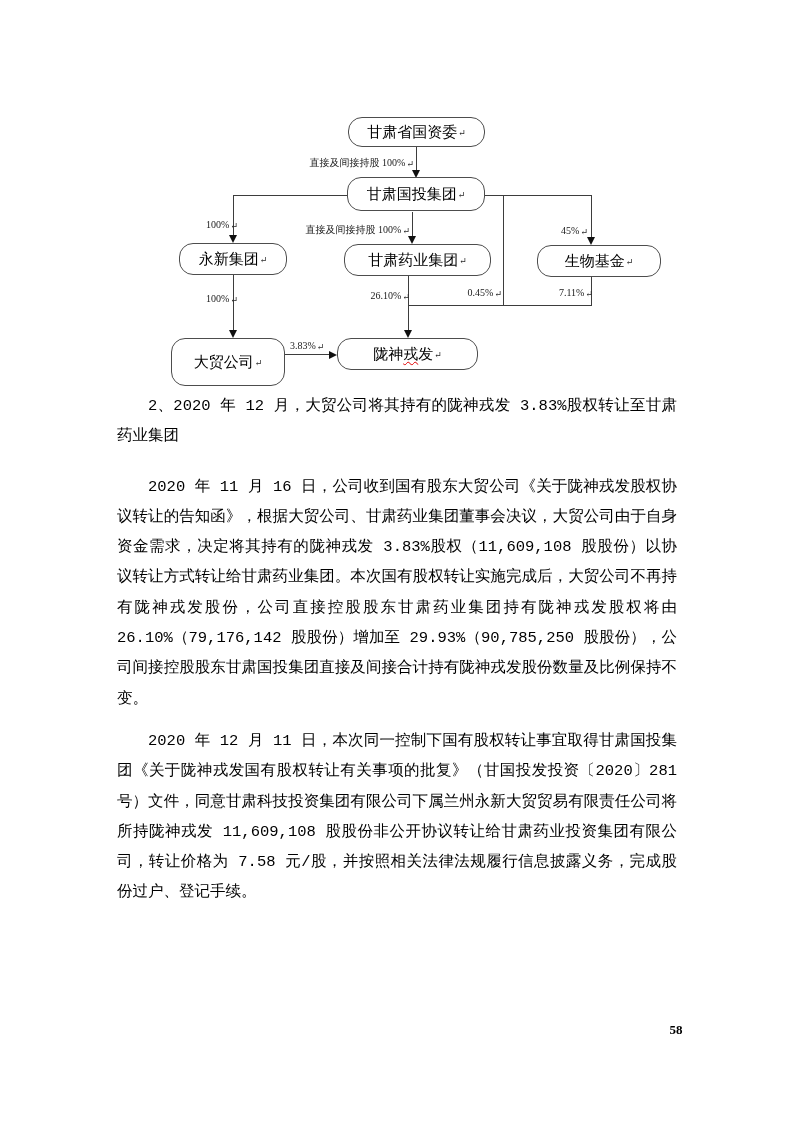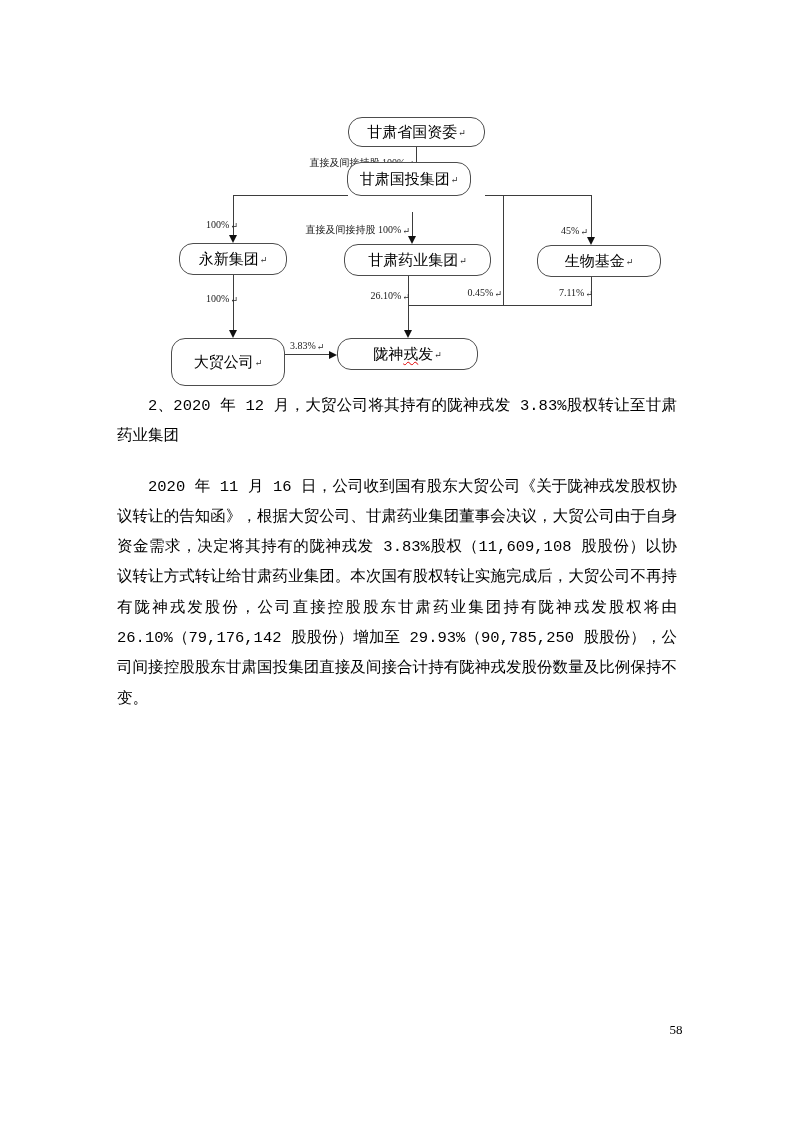--- a/index.html
+++ b/index.html
@@ -31,21 +31,21 @@
     text-underline-offset:2px;
   }
   .bodytext {
     position:absolute; left:117px; top:391px; width:560px;
     font-size:15.5px; line-height:30.3px; text-align:justify;
   }
   .bodytext h2, .bodytext p { margin:0; text-indent:2em; font-weight:normal; font-size:15.5px;font-family:Liberation Mono, monospace; }
   .mt20 { margin-top:20px !important; }
   .mt12 { margin-top:12px !important; }
   .pagenum { position:absolute; left:656px; top:1022px; width:40px;
-    font-size:13px; font-weight:normal; text-align:center; }
+    font-size:13px; font-weight:bold; text-align:center; }
 </style>
 </head>
 <body>
 
 <div class="page">
 
   <div class="diagram">
 
     <div class="ln" style="left:416px;top:147px;width:1px;height:25px"></div>
     <div class="ln" style="left:233px;top:195px;width:115px;height:1px"></div>
@@ -75,21 +75,21 @@
     <div class="elabel" style="left:456px;top:287px;width:46px"><span>0.45%</span><span class="ret">↵</span></div>
     <div class="elabel" style="left:547px;top:287px;width:46px"><span>7.11%</span><span class="ret">↵</span></div>
     <div class="elabel" style="left:358px;top:290px;width:52px"><span>26.10%</span><span class="ret">↵</span></div>
     <div class="elabel" style="left:200px;top:293px;width:38px"><span>100%</span><span class="ret">↵</span></div>
     <div class="elabel left" style="left:290px;top:340px;width:44px"><span>3.83%</span><span class="ret">↵</span></div>
 
     <div class="node" style="left:348px;top:117px;width:137px;height:30px">
       <span>甘肃省国资委</span>
         <span class="ret">↵</span>
     </div>
-    <div class="node" style="left:347px;top:162px;width:124px;height:34px">
+    <div class="node" style="left:347px;top:177px;width:138px;height:34px">
       <span>甘肃国投集团</span>
         <span class="ret">↵</span>
     </div>
     <div class="node" style="left:179px;top:243px;width:108px;height:32px">
       <span>永新集团</span>
         <span class="ret">↵</span>
     </div>
     <div class="node" style="left:344px;top:244px;width:147px;height:32px">
       <span>甘肃药业集团</span>
         <span class="ret">↵</span>
@@ -104,17 +104,18 @@
     </div>
     <div class="node" style="left:337px;top:338px;width:141px;height:32px">
       <span><span>陇神</span><span class="misspell">戎</span><span>发</span></span>
         <span class="ret">↵</span>
     </div>
   </div>
 
   <div class="bodytext">
     <h2>2、2020 年 12 月，大贸公司将其持有的陇神戎发 3.83%股权转让至甘肃药业集团</h2>
     <p class="mt20">2020 年 11 月 16 日，公司收到国有股东大贸公司《关于陇神戎发股权协议转让的告知函》，根据大贸公司、甘肃药业集团董事会决议，大贸公司由于自身资金需求，决定将其持有的陇神戎发 3.83%股权（11,609,108 股股份）以协议转让方式转让给甘肃药业集团。本次国有股权转让实施完成后，大贸公司不再持有陇神戎发股份，公司直接控股股东甘肃药业集团持有陇神戎发股权将由 26.10%（79,176,142 股股份）增加至 29.93%（90,785,250 股股份），公司间接控股股东甘肃国投集团直接及间接合计持有陇神戎发股份数量及比例保持不变。</p>
+    <p class="mt12">2020 年 12 月 11 日，本次同一控制下国有股权转让事宜取得甘肃国投集团《关于陇神戎发国有股权转让有关事项的批复》（甘国投发投资〔2020〕281 号）文件，同意甘肃科技投资集团有限公司下属兰州永新大贸贸易有限责任公司将所持陇神戎发 11,609,108 股股份非公开协议转让给甘肃药业投资集团有限公司，转让价格为 7.58 元/股，并按照相关法律法规履行信息披露义务，完成股份过户、登记手续。</p>
   </div>
 
   <div class="pagenum">58</div>
 
 </div>
 
 </body></html>

